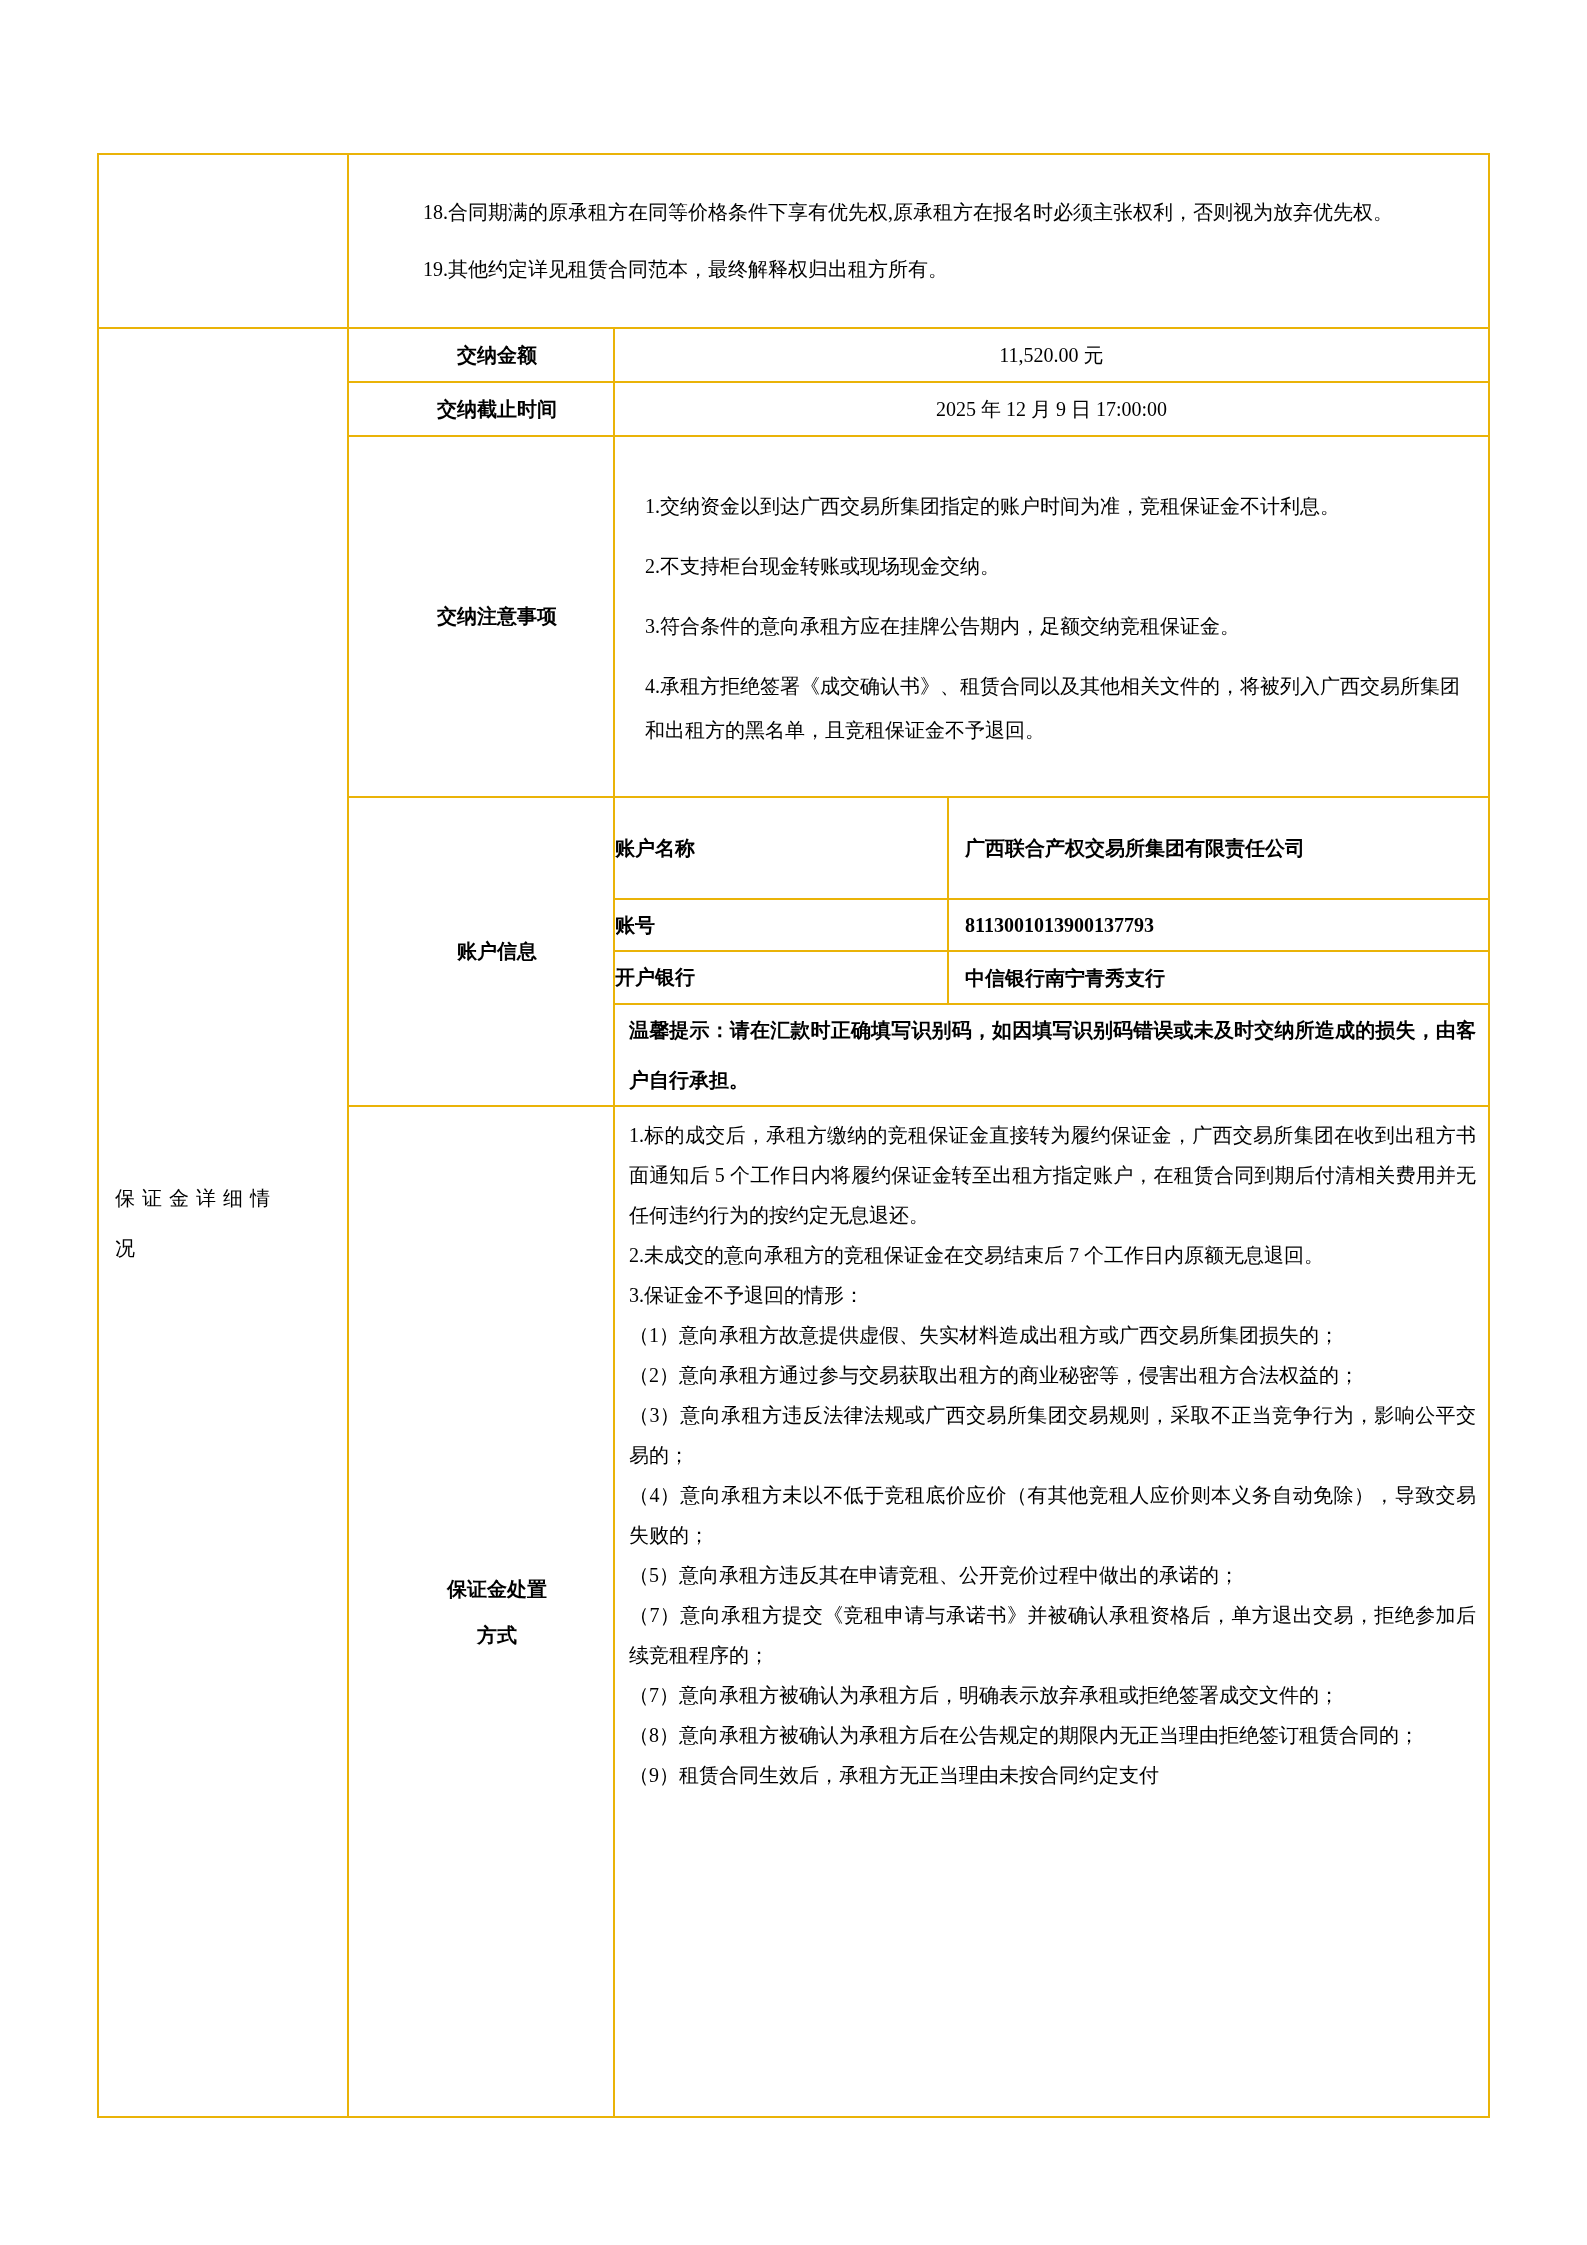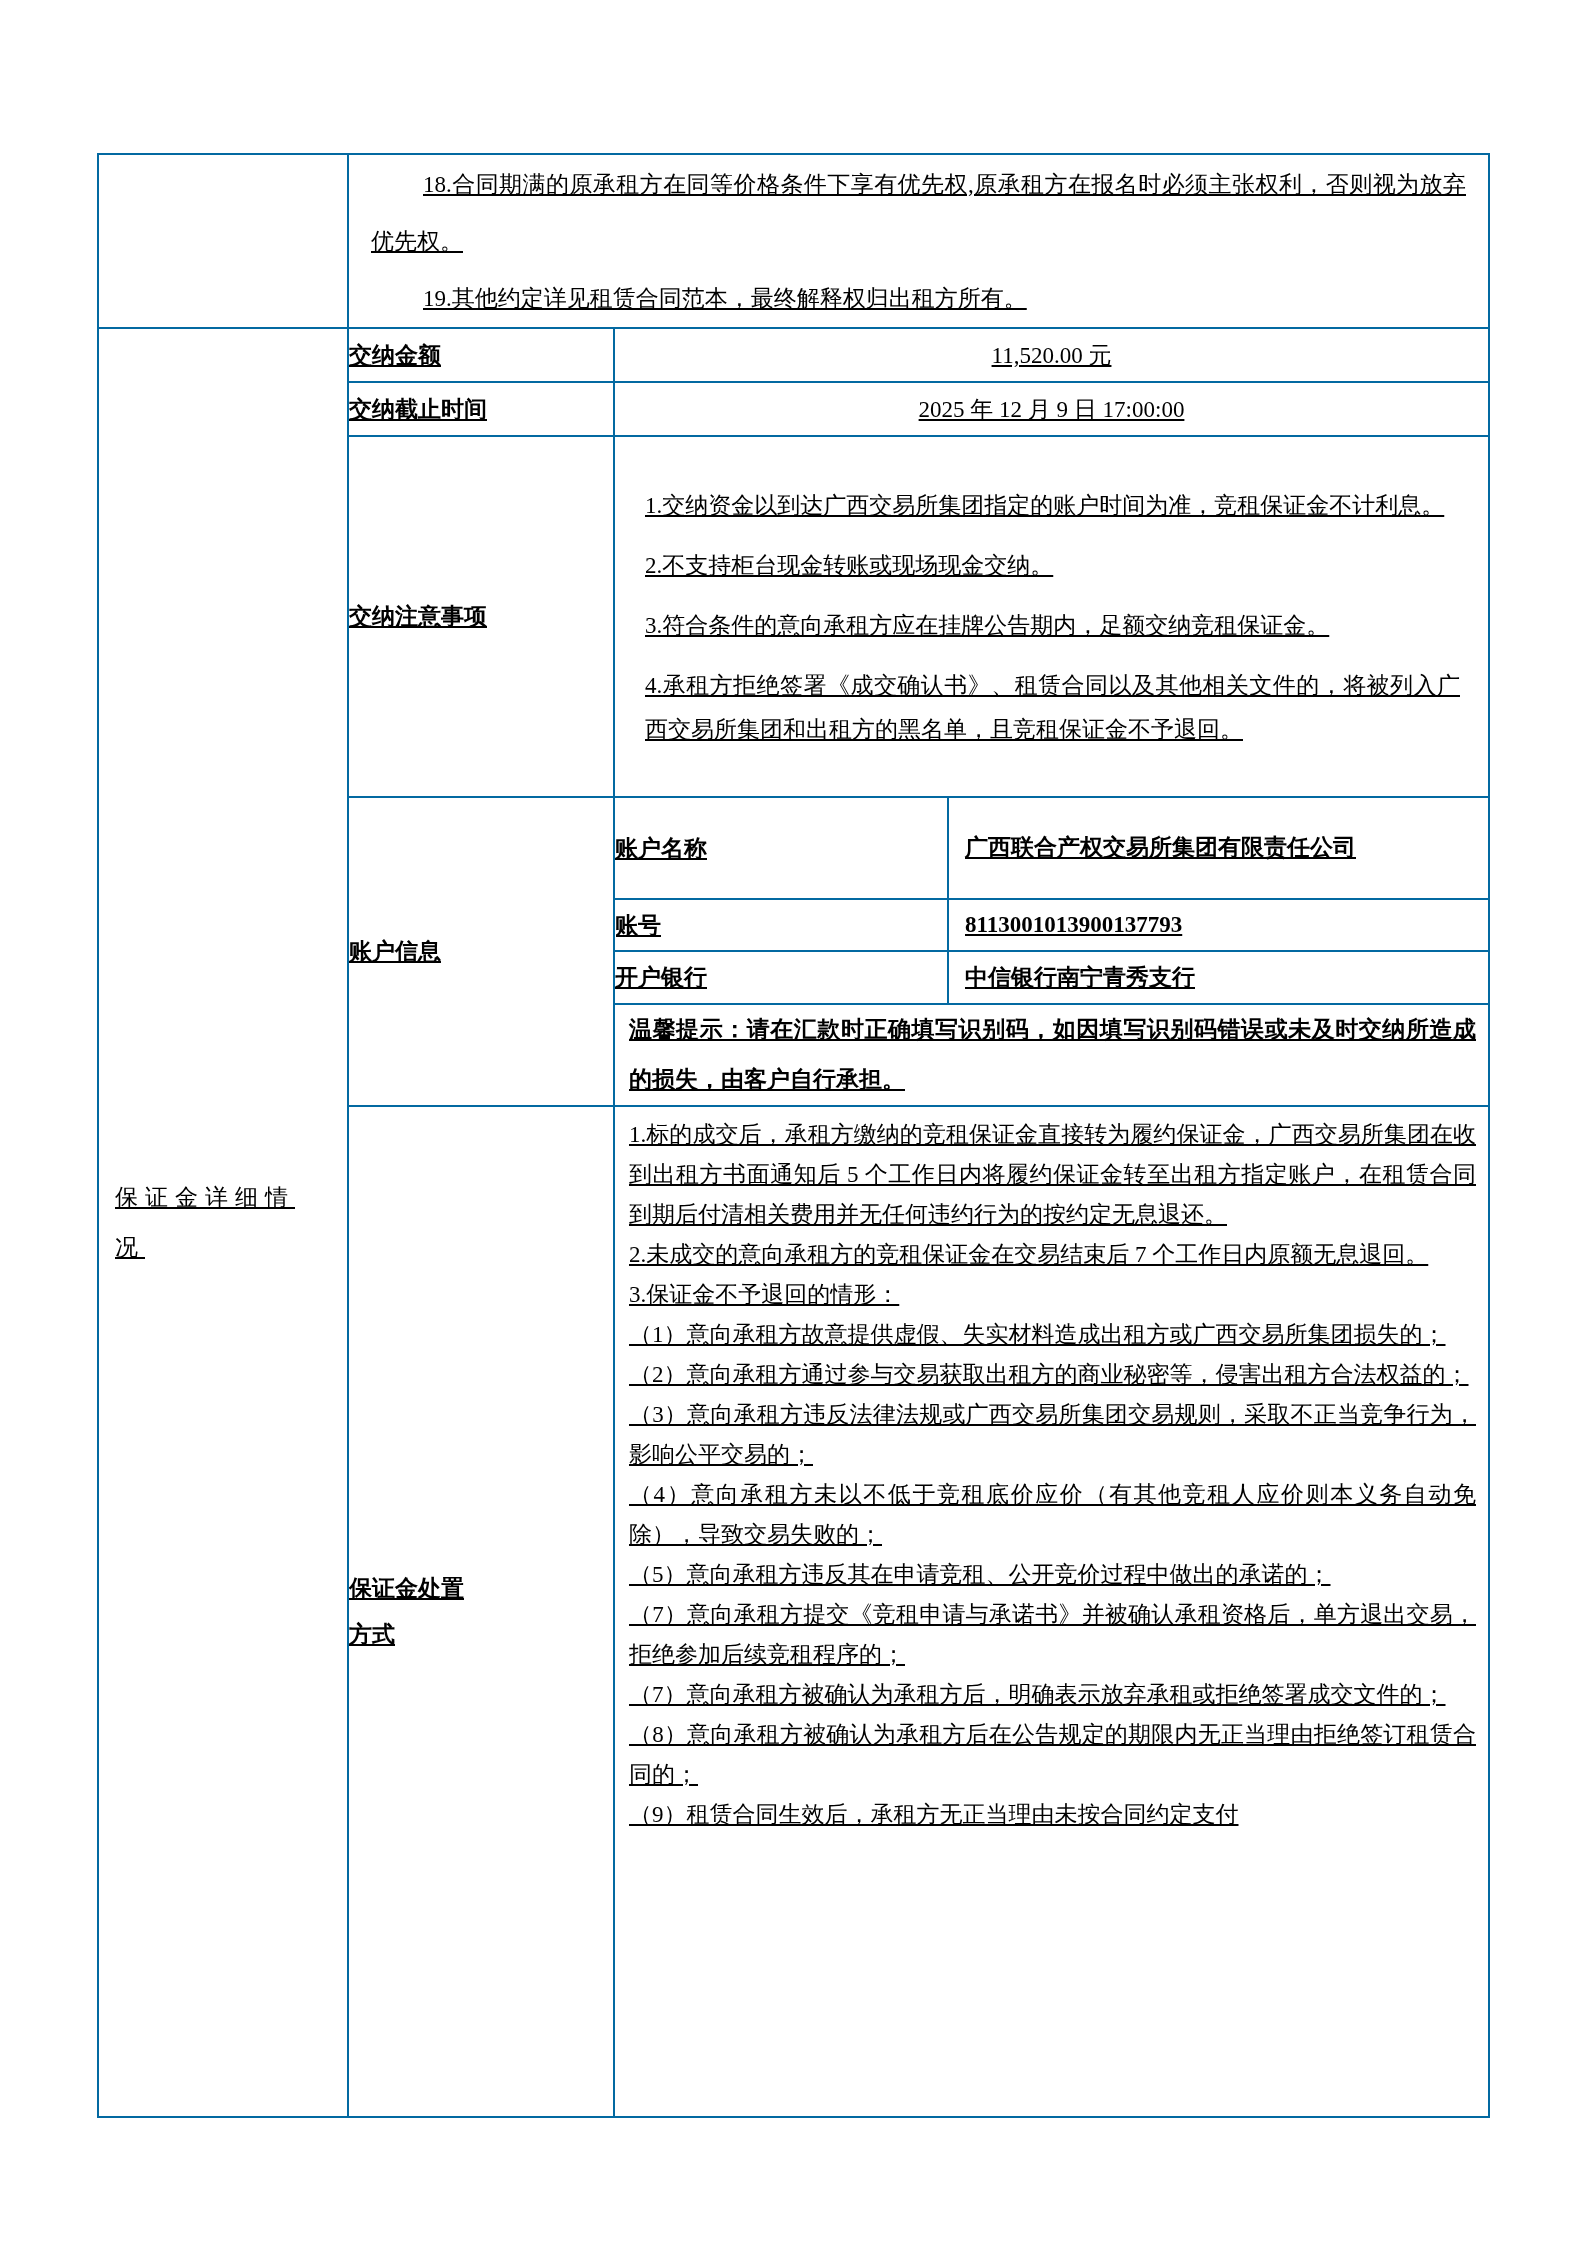--- a/index.html
+++ b/index.html
@@ -6,35 +6,35 @@
   body{
     width:1587px;height:2245px;position:relative;
     background:#ffffff;color:#000000;
     font-family:"Liberation Serif","DejaVu Serif",serif;
   }
   table.doc{
     position:absolute;left:97px;top:153px;width:1391px;
     border-collapse:collapse;table-layout:fixed;
   }
   td{
-    border:2px solid #0369a1;vertical-align:middle;
-    font-size:23px;color:#000;padding:0;overflow:hidden;text-decoration:underline;
+    border:2px solid #eab308;vertical-align:middle;
+    font-size:20px;color:#000;padding:0;overflow:hidden;
   }
   
   tr.r-intro  td{height:172px;}
   tr.r-amount td{height:52px;}
   tr.r-dead   td{height:52px;}
   tr.r-notes  td{height:356px;}
   tr.r-acc1   td{height:100px;}
   tr.r-acc2   td{height:50px;border-radius:6px;}
   tr.r-acc3   td{height:51px;margin-left:8px;}
   tr.r-tip    td{height:97px;}
   tr.r-disp   td{height:999px;}
 
-  .cell-label{font-weight:bold;}
+  .cell-label{font-weight:bold;text-align:center;padding-left:32px;}
   .cell-value{text-align:center;font-weight:normal;}
 
   .intro-cell{padding:0 22px;text-align:justify;}
   .intro-cell p{margin:0;line-height:57px;text-indent:52px;}
 
   .sidebar-cell{vertical-align:middle;padding:0 16px;margin-left:16px;}
   .sidebar-cell div{line-height:50px;letter-spacing:7px;white-space:nowrap;}
 
   .notes-cell{padding:3px 12px 0 14px;text-align:justify;}
   .notes-cell p{margin:16px;line-height:44px;}

